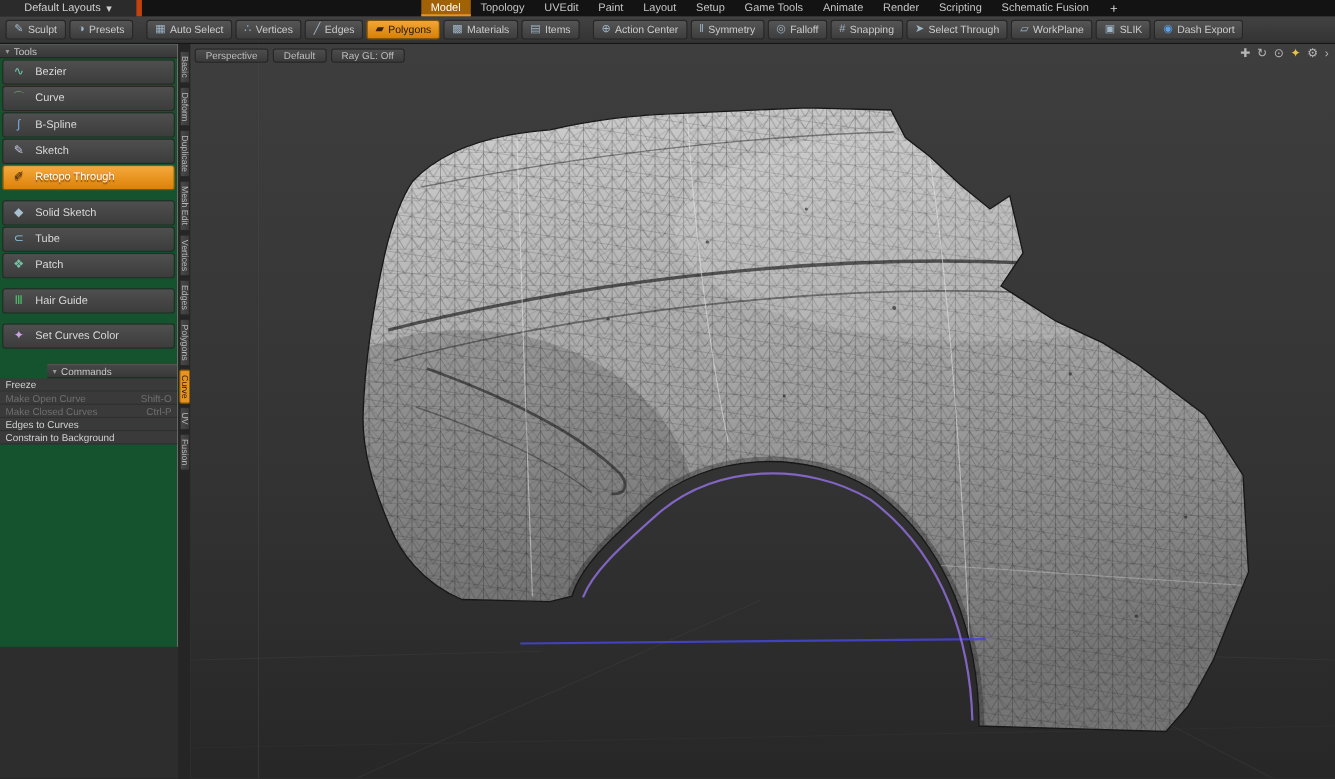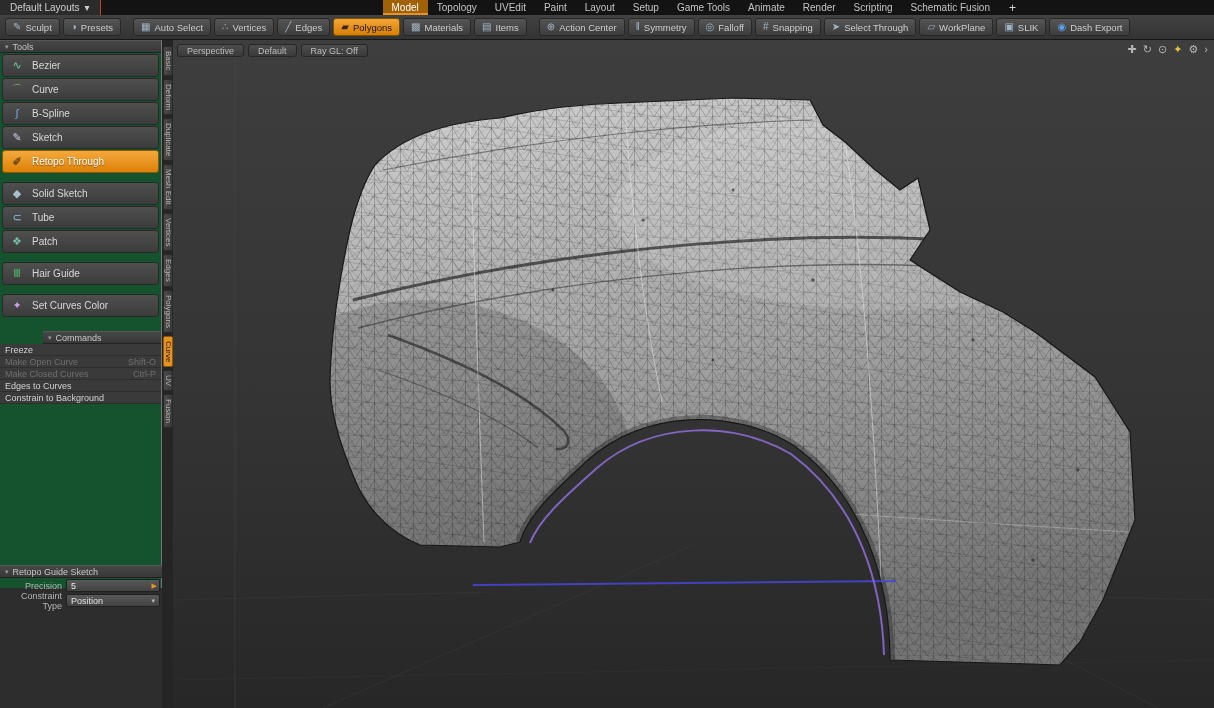--- a/index.html
+++ b/index.html
@@ -3,22 +3,22 @@
 <meta charset="utf-8">
 <style>
   * { margin:0; padding:0; box-sizing:border-box; }
   html,body { width:1214px; height:708px; overflow:hidden; background:#222;
     font-family:"Liberation Sans", sans-serif; -webkit-font-smoothing:antialiased; }
   #app { position:relative; width:1214px; height:708px; background:#2d2d2d; }
 
   
   #menubar { position:absolute; left:0; top:0; width:1214px; height:15px;
     background:#131313; display:flex; align-items:stretch; font-size:10px; color:#bdbdbd; }
-  #layouts-btn { background:#2b2b2b; padding:0 10px; display:flex; align-items:center; gap:5px;
-    border-right:1px solid #c2410c; color:#cfcfcf; }
+  #layouts-btn { background:#2b2b2b; padding:0 22px; display:flex; align-items:center; gap:5px;
+    border-right:5px solid #c2410c; color:#cfcfcf; }
   #menu-tabs { display:flex; margin-left:auto; margin-right:188px; }
   .mtab { padding:0 9px; display:flex; align-items:center; color:#c4c4c4; cursor:default; }
   .mtab.active { color:#fff; background:#a16207; box-shadow:inset 0 -2px 0 #e79324; }
   .mtab-add { padding:0 10px; display:flex; align-items:center; color:#d8d8d8; font-size:12px; }
 
   
   #toolbar { position:absolute; left:0; top:15px; width:1214px; height:25px;
     background:linear-gradient(#424242,#333333); border-bottom:1px solid #161616;
     display:flex; align-items:center; gap:3px; padding:0 5px; }
   .tbtn { height:18px; padding:0 7px; border-radius:3px; border:1px solid #272727;
@@ -246,40 +246,20 @@
     </div>
     <div class="cmd">
       <span>Edges to Curves</span>
       <span class="sc"></span>
     </div>
     <div class="cmd">
       <span>Constrain to Background</span>
       <span class="sc"></span>
     </div>
 
-    <div id="props">
-      <div class="panel-header">
-        <span class="tri">▾</span>
-        <span>Retopo Guide Sketch</span>
-      </div>
-      <div class="prow">
-        <span class="plabel">Precision</span>
-        <span class="pfield">
-          <span>5</span>
-          <span class="handle">▶</span>
-        </span>
-      </div>
-      <div class="prow">
-        <span class="plabel">Constraint Type</span>
-        <span class="pdrop">
-          <span>Position</span>
-          <span class="caret">▾</span>
-        </span>
-      </div>
-    </div>
   </div>
 
   <div id="tabstrip">
     <div class="vtab">Basic</div>
     <div class="vtab">Deform</div>
     <div class="vtab">Duplicate</div>
     <div class="vtab">Mesh Edit</div>
     <div class="vtab">Vertices</div>
     <div class="vtab">Edges</div>
     <div class="vtab">Polygons</div>

